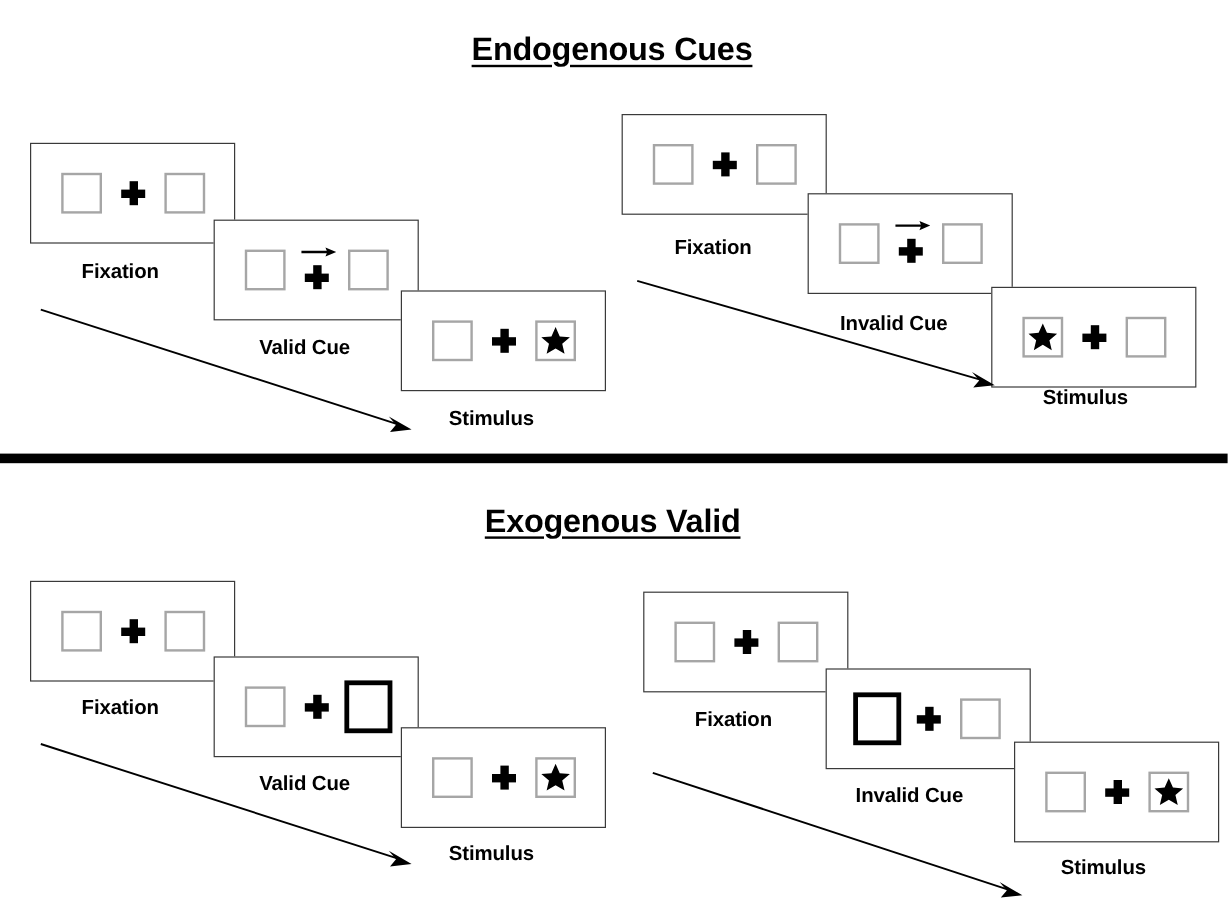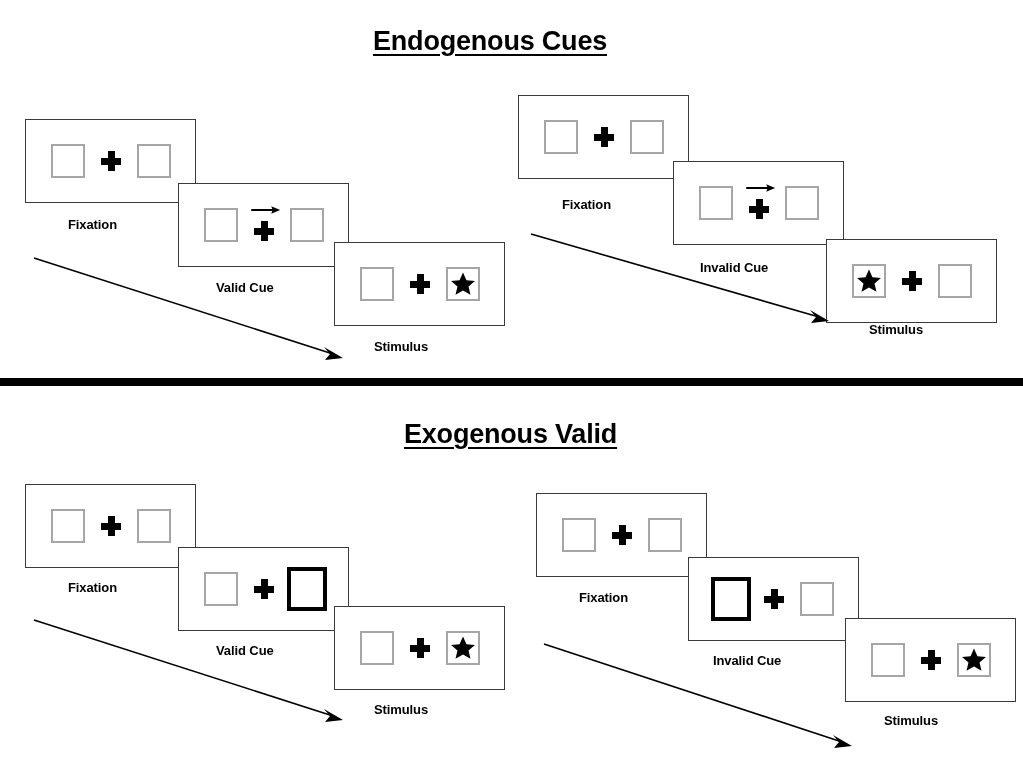--- a/index.html
+++ b/index.html
@@ -99,39 +99,39 @@
   .star{
     display:block;
     width:26px;height:26px;
   }
   .star svg{display:block;}
 
   
   .frame-label{
     position:absolute;
     font-weight:bold;
-    font-size:13px;
+    font-size:17px;
     color:#000;
     white-space:nowrap;
     letter-spacing:-0.1px;
   }
 
   
   .flow-arrow{
     position:absolute;
     pointer-events:none;
   }
   .flow-arrow svg{display:block;overflow:visible;}
 </style>
 </head>
 <body>
 
 <div id="stage">
 
-  <div class="section-title" style="left:373px;top:26px;text-align:center;">Endogenous Cues</div>
+  <div class="section-title" style="left:393px;top:26px;text-align:center;">Endogenous Cues</div>
 
   <div class="frame" style="left:25px;top:119px;width:171px;height:84px;">
     <div class="frame-inner">
       <div class="slot">
         <div class="box"></div>
       </div>
       <div class="slot center">
         <div class="plus"></div>
       </div>
       <div class="slot">

